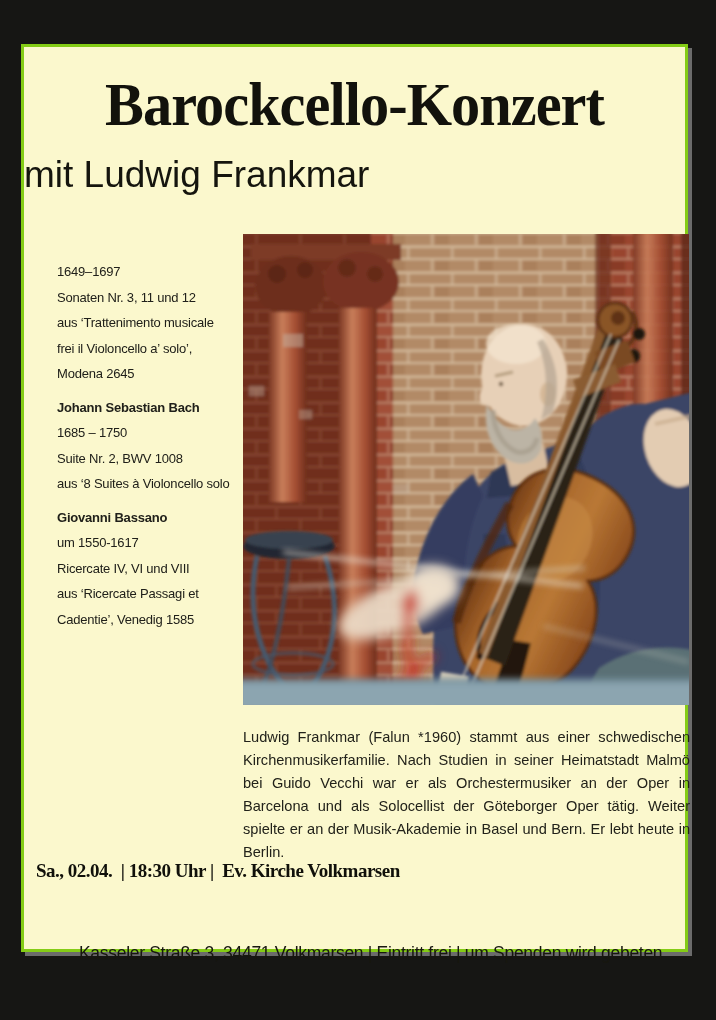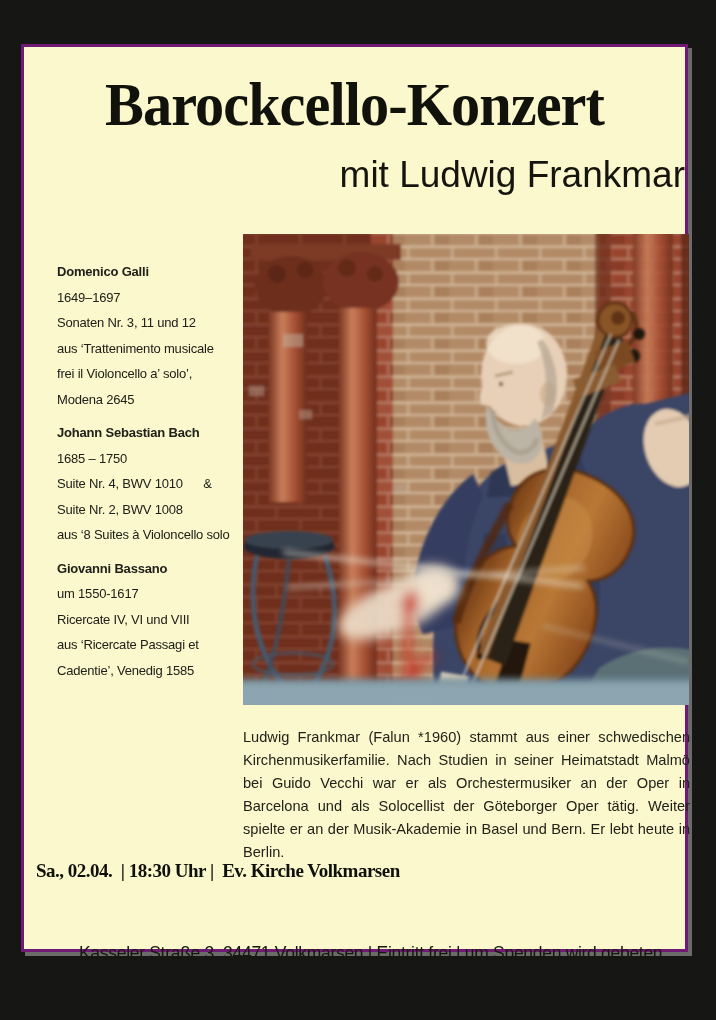--- a/index.html
+++ b/index.html
@@ -3,31 +3,31 @@
 <meta charset="utf-8">
 <style>
   html,body{margin:0;padding:0;}
   body{
     width:716px;height:1020px;position:relative;overflow:hidden;
     background:#161614;
     font-family:"Liberation Sans",sans-serif;
   }
   .poster{
     position:absolute;left:21px;top:44px;width:661px;height:902px;
-    background:#fbf8cd;border:3px solid #701a75;
+    background:#fbf8cd;border:3px solid #84cc16;
     box-shadow:4px 4px 0 #6b6b6b;
   }
   .title{
     position:absolute;top:26px;left:0;right:0;text-align:center;
     font-family:"Liberation Serif",serif;font-weight:700;
     font-size:62px;line-height:1.0;letter-spacing:-1px;color:#12120c;
     transform:scaleX(.94);transform-origin:50% 50%;
   }
   .subtitle{
-    position:absolute;top:108px;left:0;right:0;text-align:right;
+    position:absolute;top:108px;left:0;right:0;text-align:left;
     font-size:37px;line-height:1.1;color:#15150e;
   }
   .program{
     position:absolute;left:33px;top:212px;width:196px;
     font-size:13px;letter-spacing:-0.2px;color:#20201a;
   }
   .program .block{margin-bottom:8px;}
   .pname{font-weight:700;line-height:25.5px;white-space:pre;}
   .pline{line-height:25.5px;white-space:pre;}
   .photo{
@@ -52,31 +52,29 @@
 </head>
 <body>
 
 <div class="poster">
 
   <div class="title">Barockcello-Konzert</div>
   <div class="subtitle">mit Ludwig Frankmar</div>
 
   <div class="program">
     <div class="block">
-      <div class="pname">Domenico Galli</div>
       <div class="pline">1649–1697</div>
       <div class="pline">Sonaten Nr. 3, 11 und 12</div>
       <div class="pline">aus ‘Trattenimento musicale</div>
       <div class="pline">frei il Violoncello a’ solo’,</div>
       <div class="pline">Modena 2645</div>
     </div>
     <div class="block">
       <div class="pname">Johann Sebastian Bach</div>
       <div class="pline">1685 – 1750</div>
-      <div class="pline">Suite Nr. 4, BWV 1010      &amp;</div>
       <div class="pline">Suite Nr. 2, BWV 1008</div>
       <div class="pline">aus ‘8 Suites à Violoncello solo</div>
     </div>
     <div class="block">
       <div class="pname">Giovanni Bassano</div>
       <div class="pline">um 1550-1617</div>
       <div class="pline">Ricercate IV, VI und VIII</div>
       <div class="pline">aus ‘Ricercate Passagi et</div>
       <div class="pline">Cadentie’, Venedig 1585</div>
     </div>

